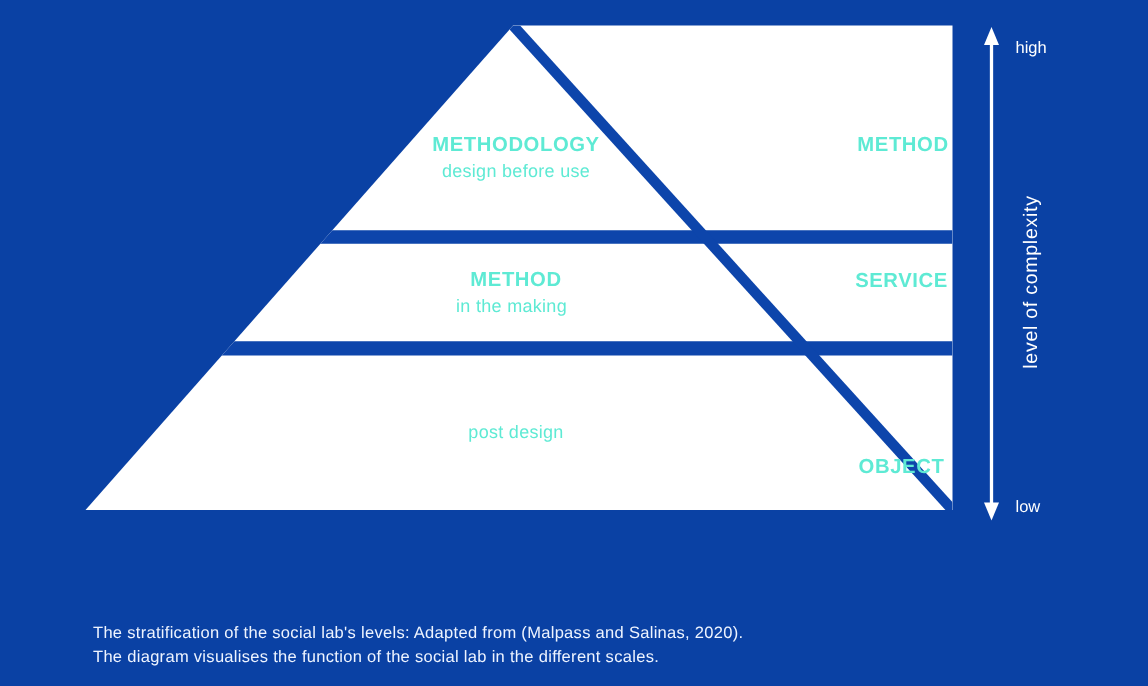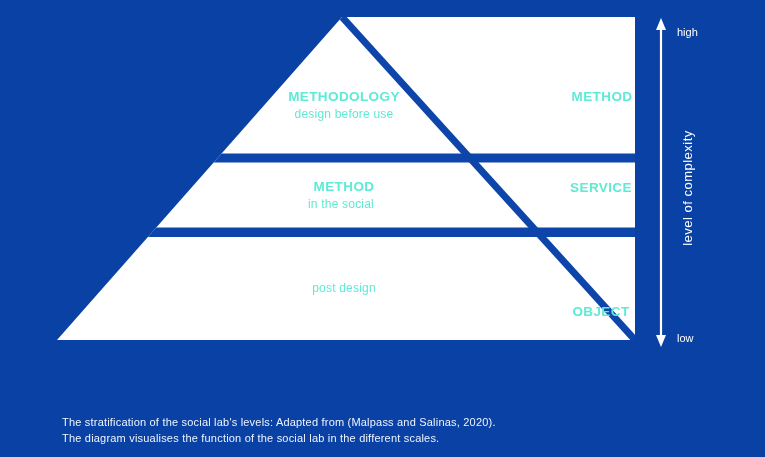--- a/index.html
+++ b/index.html
@@ -86,21 +86,21 @@
       <polygon points="661,18 656,30 666,30" fill="#ffffff"></polygon>
       <polygon points="661,347 656,335 666,335" fill="#ffffff"></polygon>
     </g>
   </svg>
 
   <div class="lbl lbl-title" style="left:344px; top:96px;">METHODOLOGY</div>
   <div class="lbl lbl-sub" style="left:344px; top:114px;">design before use</div>
   <div class="lbl lbl-title" style="left:602px; top:96px;">METHOD</div>
 
   <div class="lbl lbl-title" style="left:344px; top:186px;">METHOD</div>
-  <div class="lbl lbl-sub" style="left:341px; top:204px;">in the social</div>
+  <div class="lbl lbl-sub" style="left:341px; top:204px;">in the making</div>
   <div class="lbl lbl-title" style="left:601px; top:187px;">SERVICE</div>
 
   <div class="lbl lbl-sub" style="left:344px; top:288px;">post design</div>
   <div class="lbl lbl-title" style="left:601px; top:269px;margin-top:42px;">OBJECT</div>
 
   <div class="axis-text axis-end" style="left:677px; top:32px;">high</div>
   <div class="axis-text axis-end" style="left:677px; top:338px;">low</div>
   <div class="axis-text axis-title" style="left:687px; top:188px;">level of complexity</div>
 
   <div class="caption">

